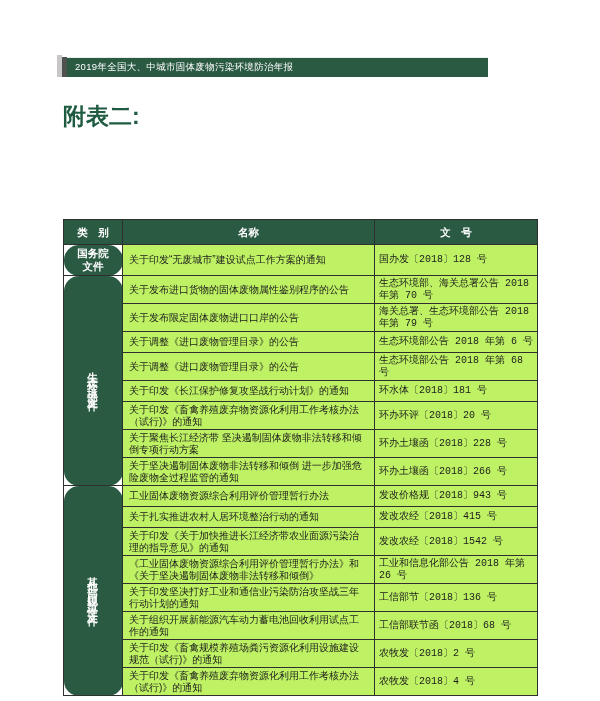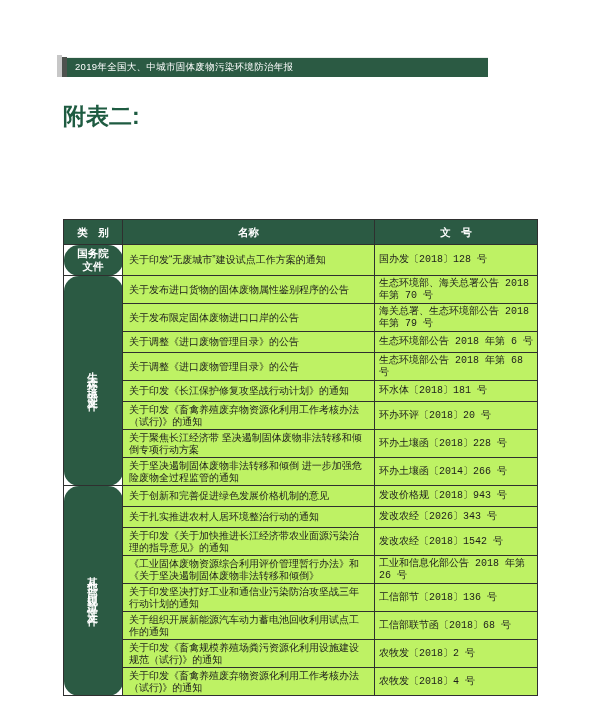--- a/index.html
+++ b/index.html
@@ -106,32 +106,32 @@
         <tr>
           <td class="name">关于印发《畜禽养殖废弃物资源化利用工作考核办法（试行)》的通知</td>
           <td class="doc">环办环评〔2018〕20 号</td>
         </tr>
         <tr>
           <td class="name">关于聚焦长江经济带 坚决遏制固体废物非法转移和倾倒专项行动方案</td>
           <td class="doc">环办土壤函〔2018〕228 号</td>
         </tr>
         <tr>
           <td class="name">关于坚决遏制固体废物非法转移和倾倒 进一步加强危险废物全过程监管的通知</td>
-          <td class="doc">环办土壤函〔2014〕266 号</td>
+          <td class="doc">环办土壤函〔2018〕266 号</td>
         </tr>
         <tr>
           <th rowspan="8" class="cat cat-v">
             <div>其他部门规范性文件</div>
           </th>
-          <td class="name">关于创新和完善促进绿色发展价格机制的意见</td>
+          <td class="name">工业固体废物资源综合利用评价管理暂行办法</td>
           <td class="doc">发改价格规〔2018〕943 号</td>
         </tr>
         <tr>
           <td class="name">关于扎实推进农村人居环境整治行动的通知</td>
-          <td class="doc">发改农经〔2026〕343 号</td>
+          <td class="doc">发改农经〔2018〕415 号</td>
         </tr>
         <tr>
           <td class="name">关于印发《关于加快推进长江经济带农业面源污染治理的指导意见》的通知</td>
           <td class="doc">发改农经〔2018〕1542 号</td>
         </tr>
         <tr>
           <td class="name">《工业固体废物资源综合利用评价管理暂行办法》和《关于坚决遏制固体废物非法转移和倾倒》</td>
           <td class="doc">工业和信息化部公告 2018 年第 26 号</td>
         </tr>
         <tr>

